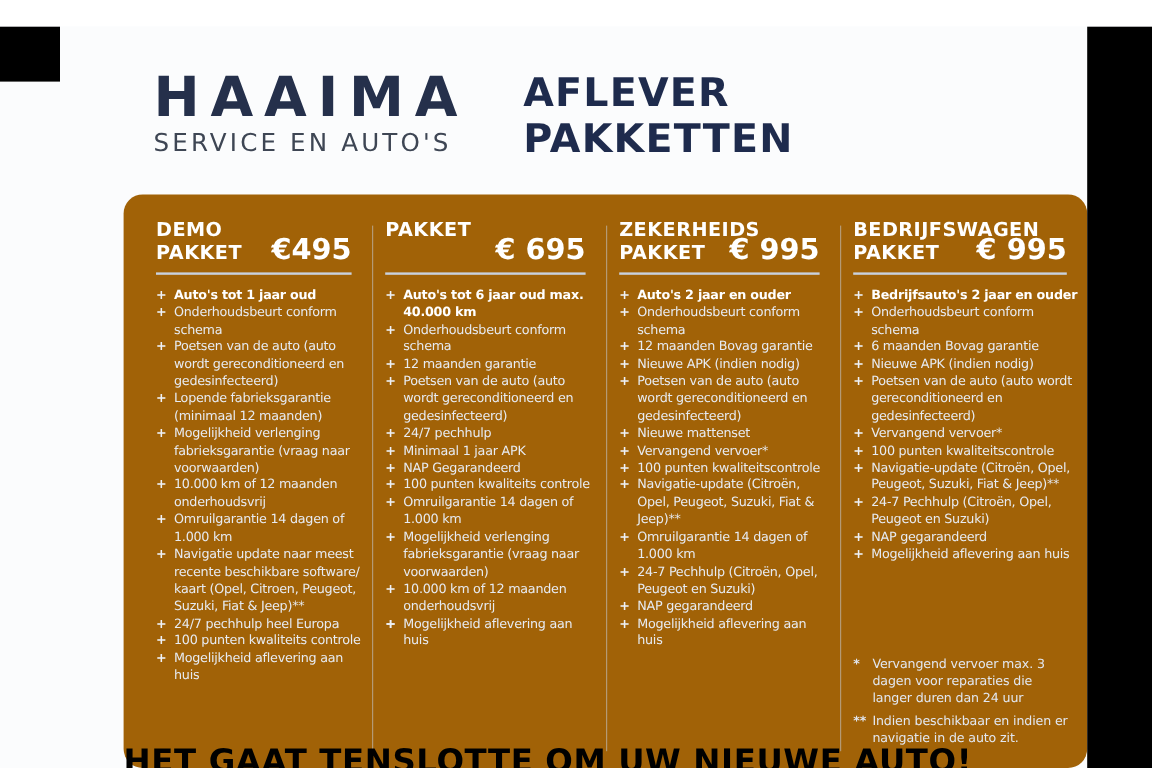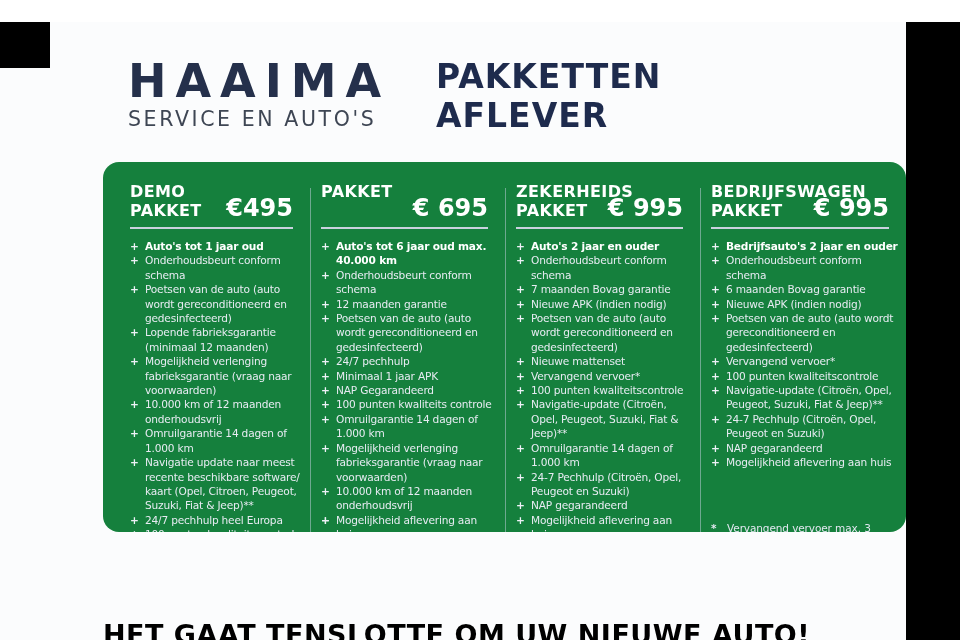--- a/index.html
+++ b/index.html
@@ -19,22 +19,22 @@
   
   .brand{position:absolute;left:128px;top:36px;color:#25304b;}
   .brand-name{font-size:46px;font-weight:800;letter-spacing:9px;line-height:1;color:#25304b;}
   .brand-tagline{font-size:20.5px;letter-spacing:2.6px;color:#3e4654;margin-top:3px;font-weight:400;}
   .page-title{position:absolute;left:436px;top:36px;margin:0;font-size:33px;font-weight:800;
     line-height:1.17;letter-spacing:1px;color:#1e2b4d;}
   .page-title span{display:block;}
 
   
   .panel{
-    position:absolute;left:103px;top:140px;width:803px;height:370px;
-    background:#15803d;border-radius:16px;overflow:hidden;
+    position:absolute;left:103px;top:140px;width:803px;height:478px;
+    background:#a16207;border-radius:16px;overflow:hidden;
   }
   .columns{display:grid;grid-template-columns:207px 195px 195px 206px;height:100%;}
   .col{position:relative;display:flex;flex-direction:column;padding:20px 5px 16px 11px;box-sizing:border-box;}
   .col:first-child{padding-left:27px;}
   .divider{position:absolute;left:0;top:26px;bottom:14px;width:1px;background:rgba(199,209,227,.5);}
 
   .pkg-head{position:relative;padding-right:12px;min-height:38px;}
   .pkg-name{font-size:16px;font-weight:bold;letter-spacing:.4px;line-height:19px;color:#ffffff;}
   .pkg-name span{display:block;}
   .pkg-price{position:absolute;right:12px;bottom:-2px;font-size:24px;font-weight:bold;color:#ffffff;white-space:nowrap;}
@@ -64,22 +64,22 @@
 <div class="canvas">
   <div class="corner-patch"></div>
   <div class="right-bar"></div>
 
   <header>
     <div class="brand">
       <div class="brand-name">HAAIMA</div>
       <div class="brand-tagline">SERVICE EN AUTO'S</div>
     </div>
     <h1 class="page-title">
+      <span>AFLEVER</span>
       <span>PAKKETTEN</span>
-      <span>AFLEVER</span>
     </h1>
   </header>
 
   <section class="panel">
     <div class="columns" id="columns">
         <div class="col">
           <div class="pkg-head">
             <div class="pkg-name">
               <span>DEMO</span>
               <span>PAKKET</span>
@@ -132,21 +132,21 @@
             <div class="pkg-name">
               <span>ZEKERHEIDS</span>
               <span>PAKKET</span>
             </div>
             <div class="pkg-price">€ 995</div>
           </div>
           <div class="rule"></div>
           <ul class="features">
             <li class="feature bold"><span class="plus">+</span><span>Auto's 2 jaar en ouder</span></li>
             <li class="feature"><span class="plus">+</span><span>Onderhoudsbeurt conform schema</span></li>
-            <li class="feature"><span class="plus">+</span><span>7 maanden Bovag garantie</span></li>
+            <li class="feature"><span class="plus">+</span><span>12 maanden Bovag garantie</span></li>
             <li class="feature"><span class="plus">+</span><span>Nieuwe APK (indien nodig)</span></li>
             <li class="feature"><span class="plus">+</span><span>Poetsen van de auto (auto wordt gereconditioneerd en gedesinfecteerd)</span></li>
             <li class="feature"><span class="plus">+</span><span>Nieuwe mattenset</span></li>
             <li class="feature"><span class="plus">+</span><span>Vervangend vervoer*</span></li>
             <li class="feature"><span class="plus">+</span><span>100 punten kwaliteitscontrole</span></li>
             <li class="feature"><span class="plus">+</span><span>Navigatie-update (Citroën, Opel, Peugeot, Suzuki, Fiat &amp; Jeep)**</span></li>
             <li class="feature"><span class="plus">+</span><span>Omruilgarantie 14 dagen of 1.000 km</span></li>
             <li class="feature"><span class="plus">+</span><span>24-7 Pechhulp (Citroën, Opel, Peugeot en Suzuki)</span></li>
             <li class="feature"><span class="plus">+</span><span>NAP gegarandeerd</span></li>
             <li class="feature"><span class="plus">+</span><span>Mogelijkheid aflevering aan huis</span></li>
@@ -170,20 +170,20 @@
             <li class="feature"><span class="plus">+</span><span>Poetsen van de auto (auto wordt gereconditioneerd en gedesinfecteerd)</span></li>
             <li class="feature"><span class="plus">+</span><span>Vervangend vervoer*</span></li>
             <li class="feature"><span class="plus">+</span><span>100 punten kwaliteitscontrole</span></li>
             <li class="feature"><span class="plus">+</span><span>Navigatie-update (Citroën, Opel, Peugeot, Suzuki, Fiat &amp; Jeep)**</span></li>
             <li class="feature"><span class="plus">+</span><span>24-7 Pechhulp (Citroën, Opel, Peugeot en Suzuki)</span></li>
             <li class="feature"><span class="plus">+</span><span>NAP gegarandeerd</span></li>
             <li class="feature"><span class="plus">+</span><span>Mogelijkheid aflevering aan huis</span></li>
           </ul>
           <div class="footnotes">
             <div class="footnote"><span class="marker">*</span><span>Vervangend vervoer max. 3 dagen voor reparaties die langer duren dan 24 uur</span></div>
-            <div class="footnote"><span class="marker">**</span></div>
+            <div class="footnote"><span class="marker">**</span><span>Indien beschikbaar en indien er navigatie in de auto zit.</span></div>
           </div>
         </div>
       </div>
   </section>
 
   <div class="footer-tagline">HET GAAT TENSLOTTE OM UW NIEUWE AUTO!</div>
 </div>
 
 </body></html>

